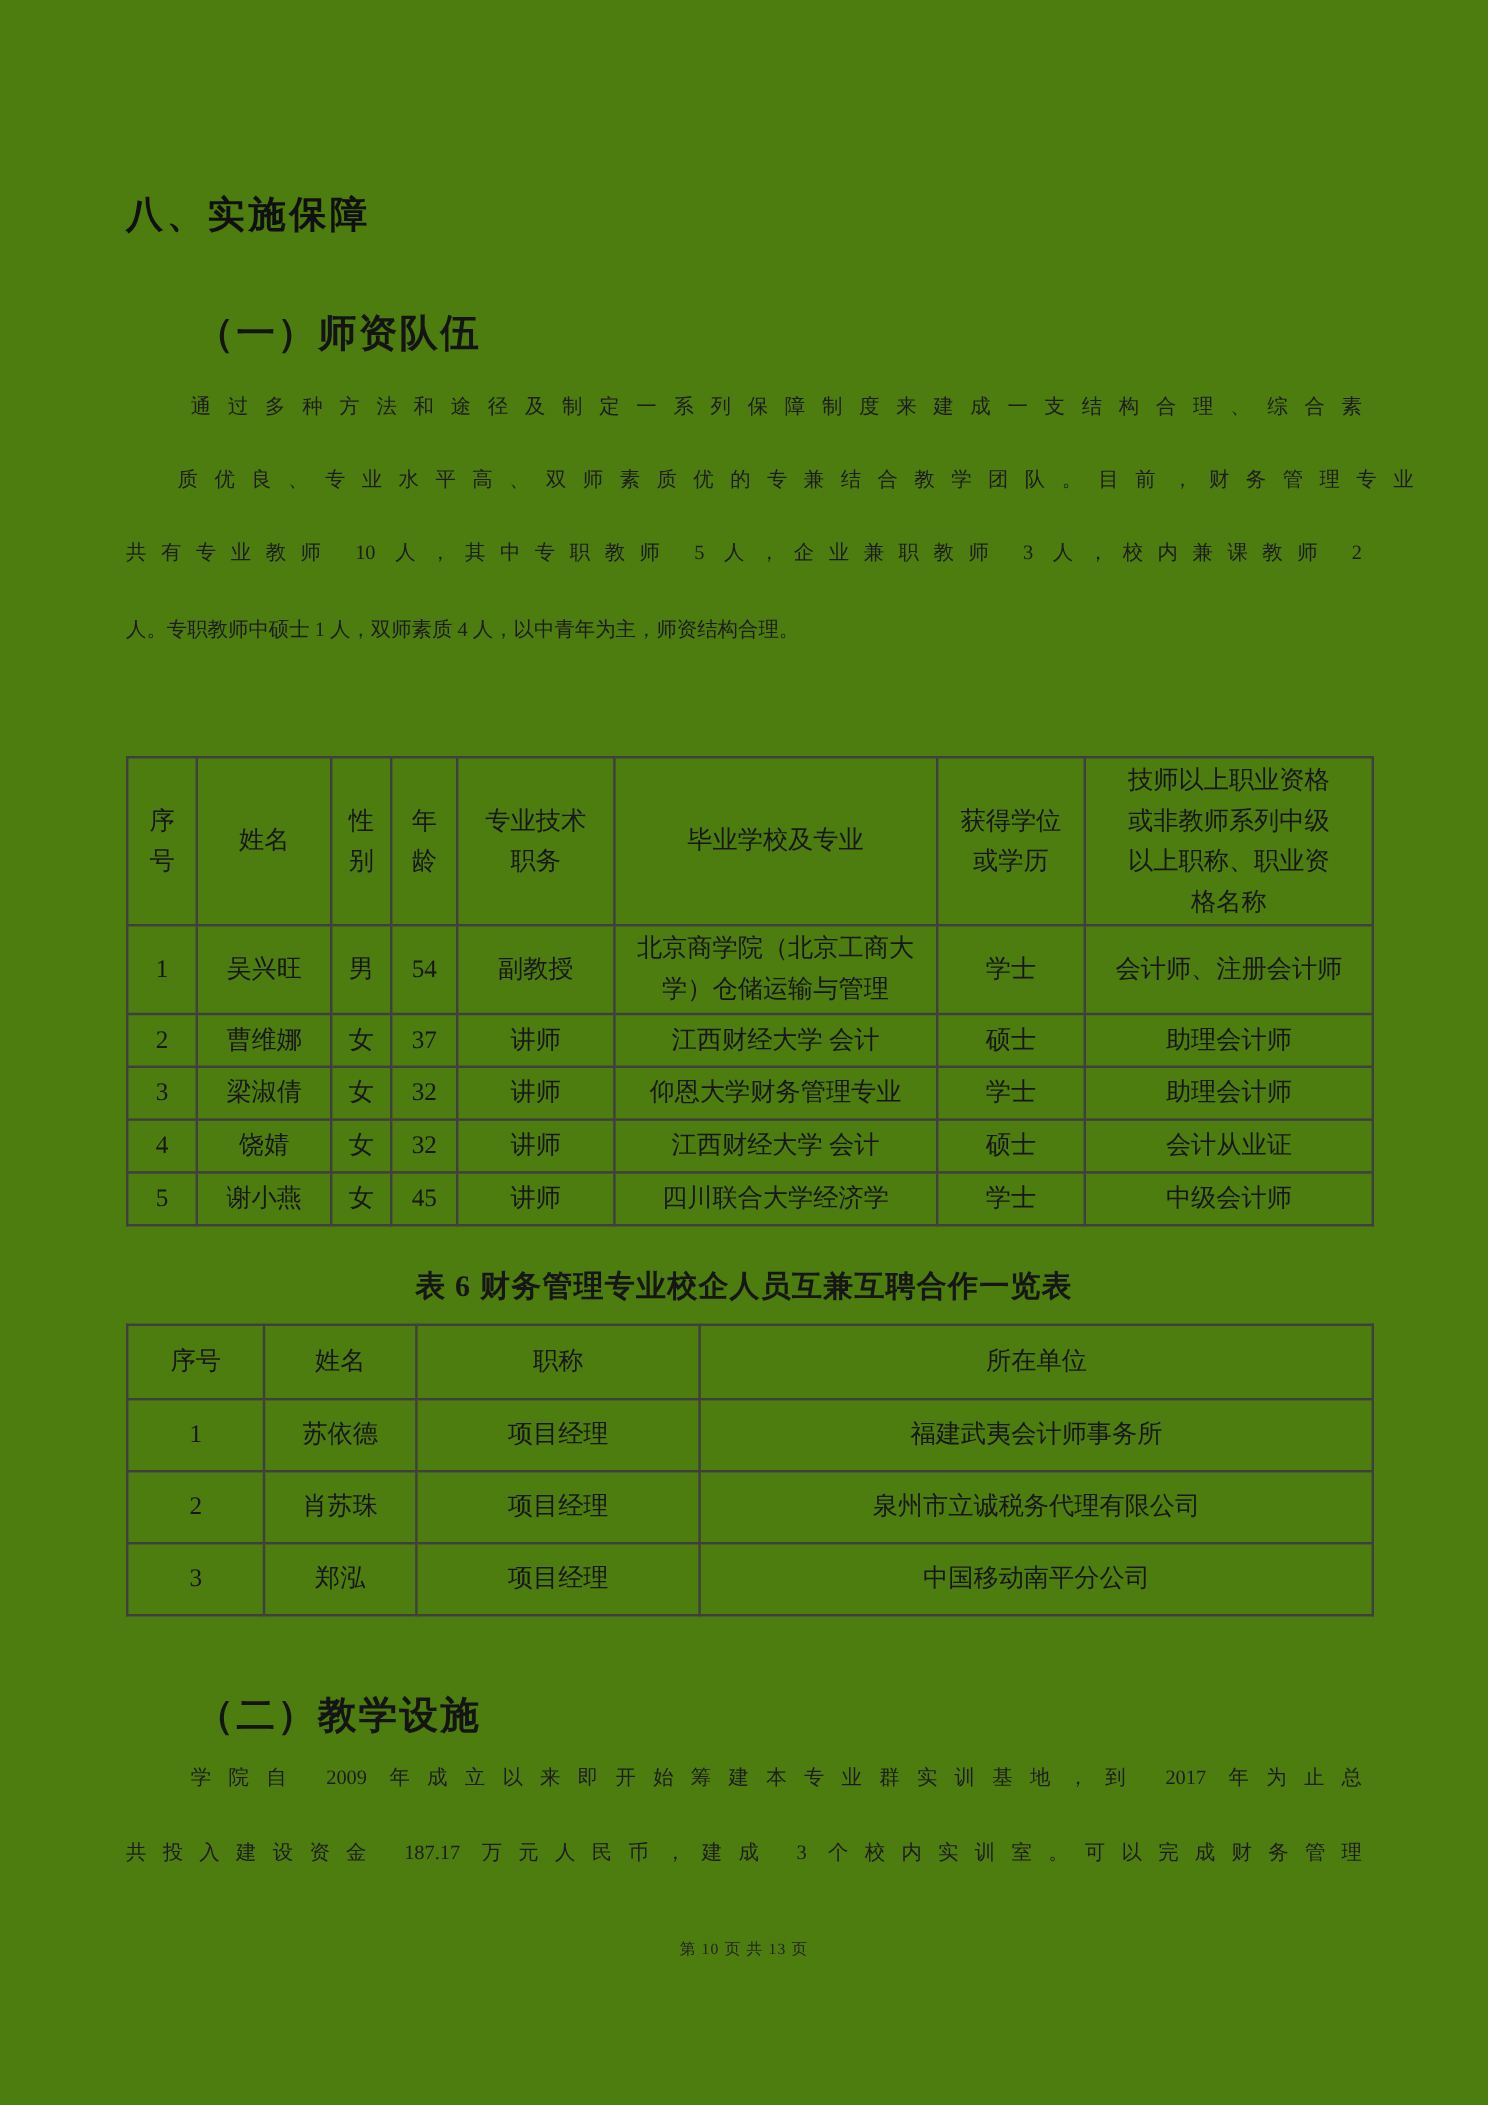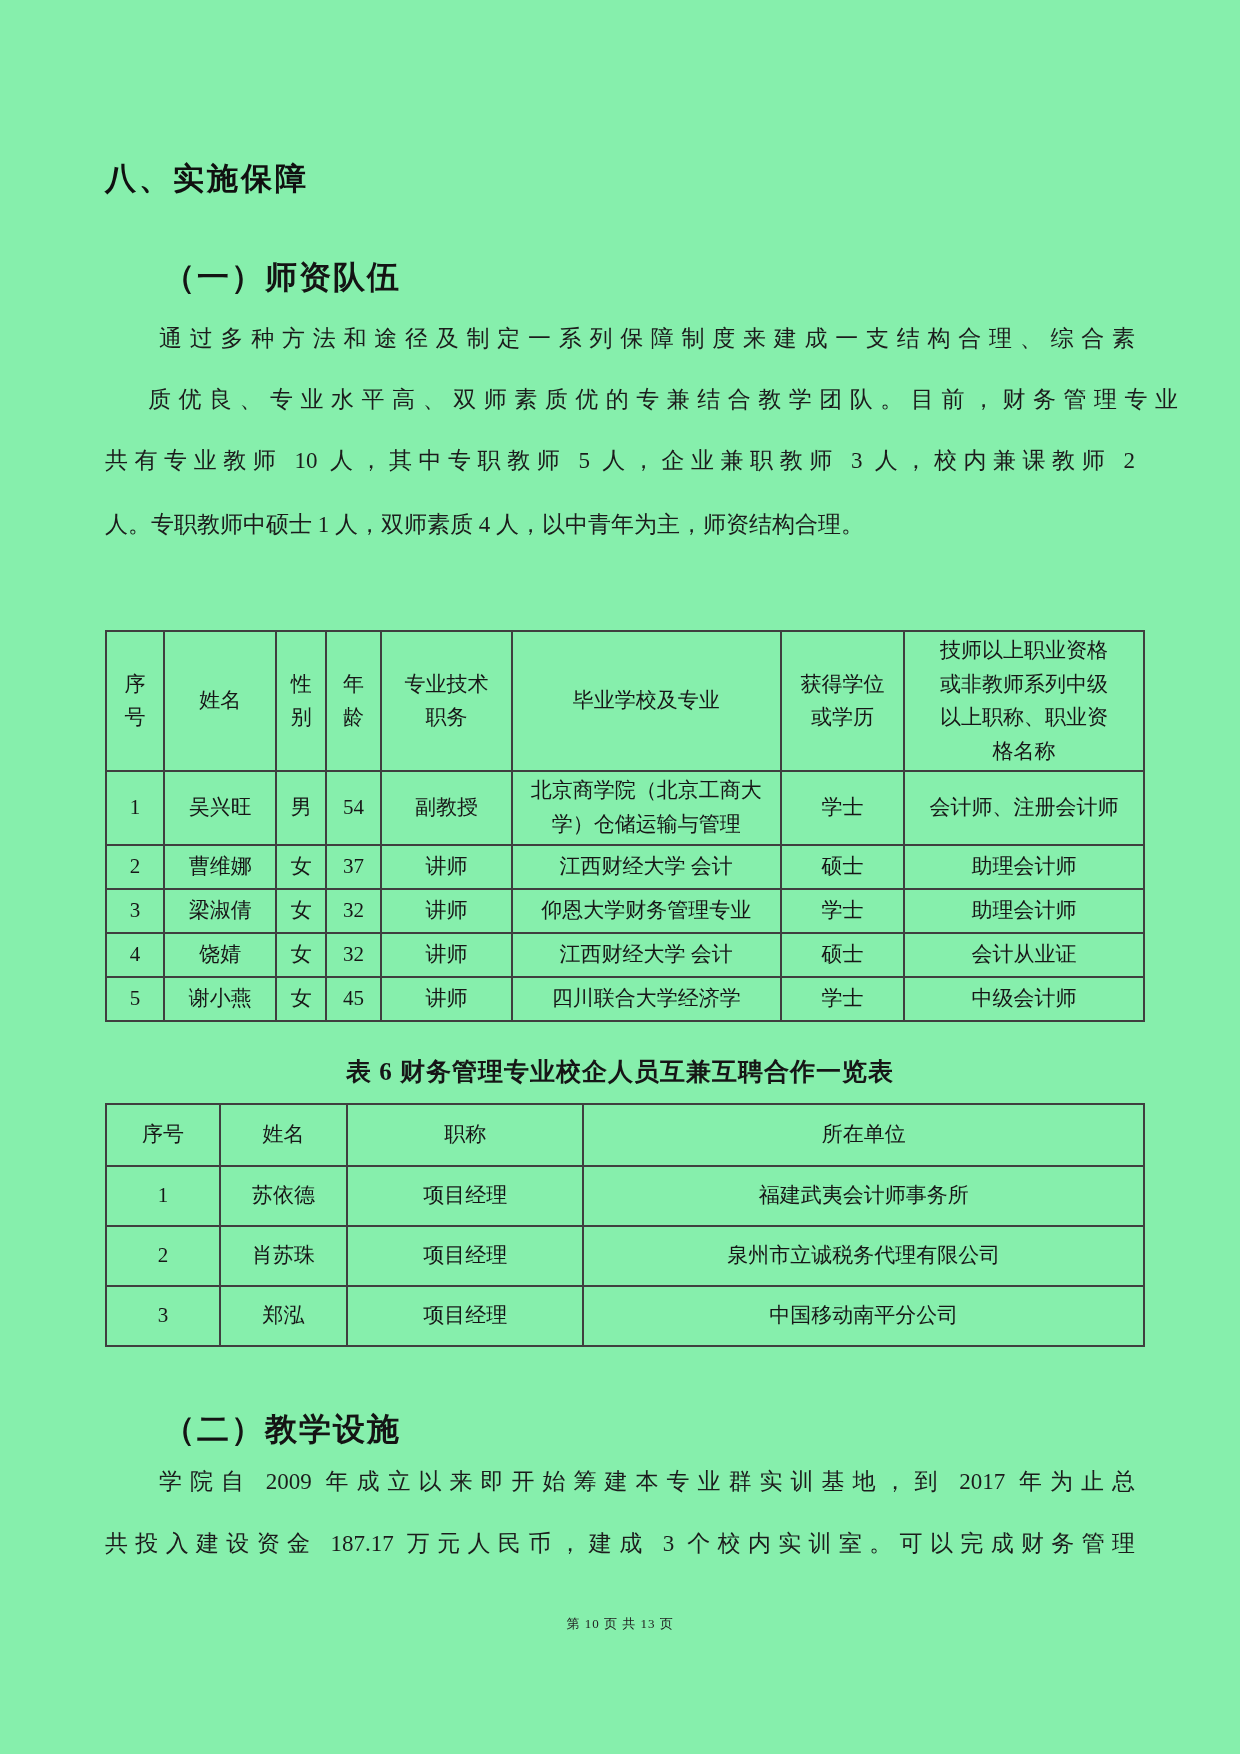--- a/index.html
+++ b/index.html
@@ -1,38 +1,38 @@
 <!DOCTYPE html>
 <html><head>
 <meta charset="utf-8">
 <style>
   html,body{margin:0;padding:0;background:#e8e8e8;}
   .page{
     position:relative;
     width:1240px;height:1754px;
     margin:0 auto;
-    background:#86efac;
+    background:#4d7c0f;
     font-family:"Liberation Serif","DejaVu Serif",serif;
     color:#1a1a1a;
     overflow:hidden;
   }
   .h1{
     position:absolute;left:105px;top:158px;
     font-family:"Liberation Sans","DejaVu Sans",sans-serif;
     font-weight:bold;font-size:31px;letter-spacing:3px;color:#101010;
   }
   .sec-title{
     position:absolute;left:163px;
     font-weight:bold;font-size:32px;letter-spacing:2px;color:#141414;
   }
   .sec1{top:256px;}
   .sec2{top:1408px;}
   .para-line{
     position:absolute;left:105px;width:1030px;
-    font-size:23px;line-height:34px;color:#1c1c1c;
+    font-size:17px;line-height:34px;color:#1c1c1c;
     box-sizing:border-box;
   }
   .jfull{text-align:justify;text-align-last:justify;}
   .indent{padding-left:54px;}
   .tbl-title{
     position:absolute;left:105px;width:1030px;
     text-align:center;font-size:25px;color:#161616;letter-spacing:1px;
   }
   .t5-title{top:586px;}
   .t6-title{top:1055px;font-weight:bold;}

